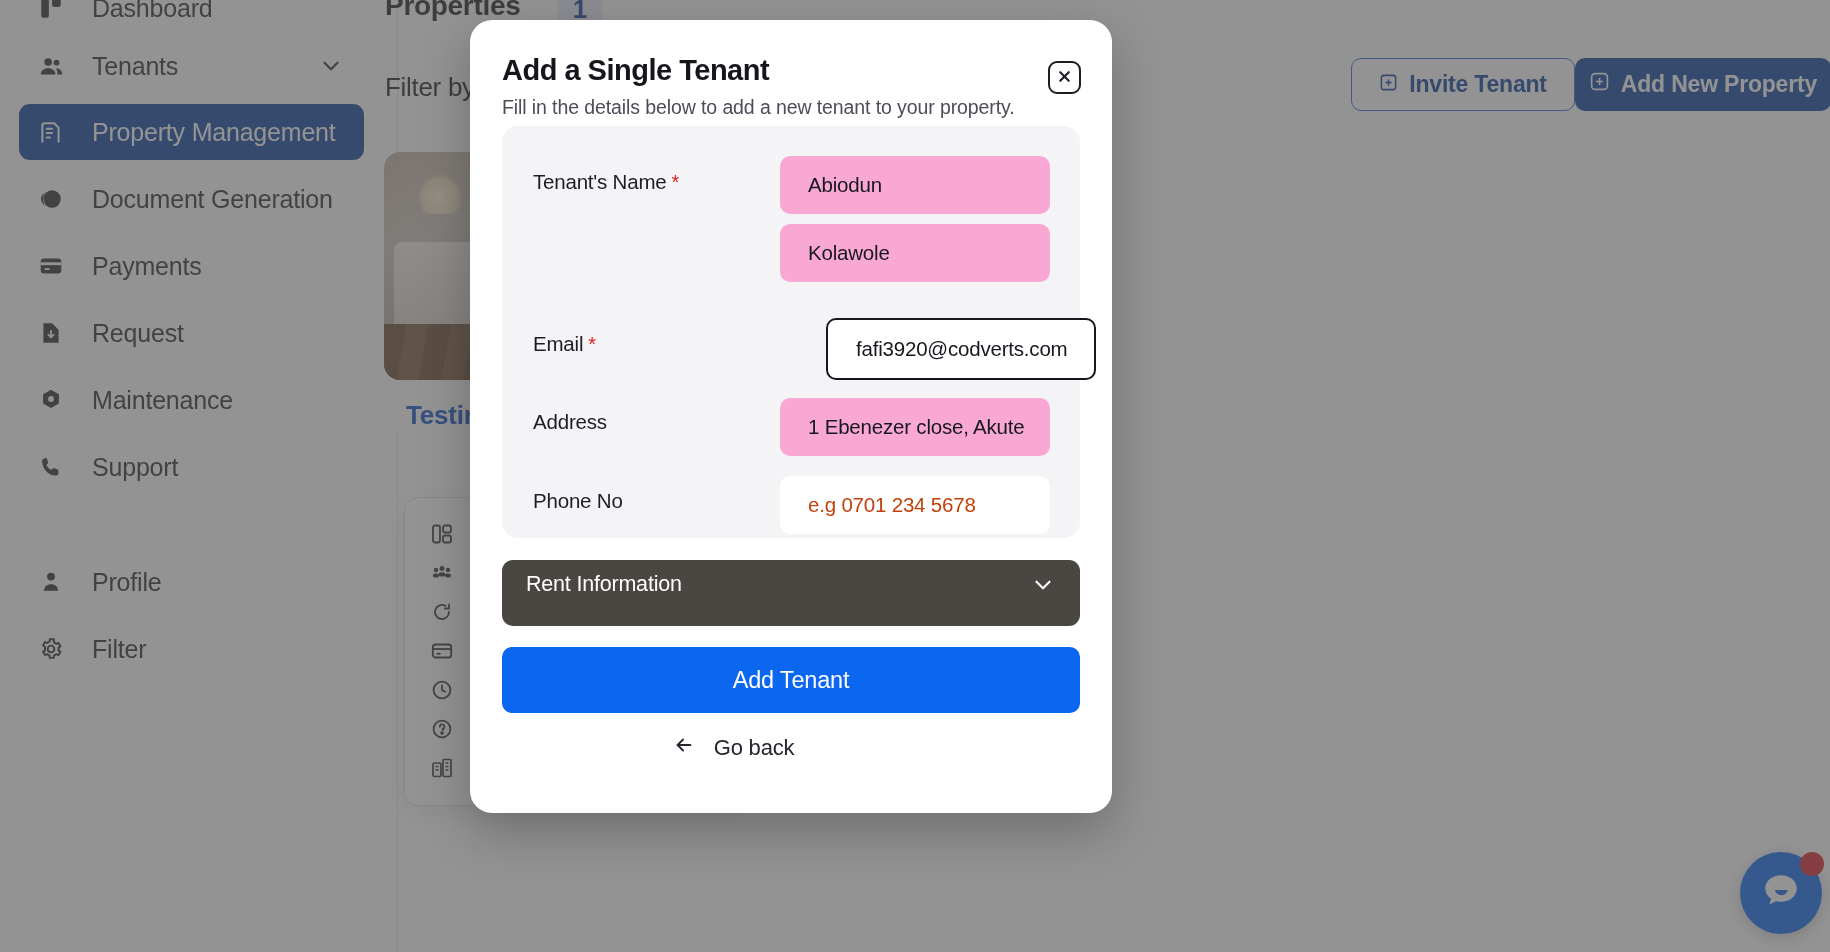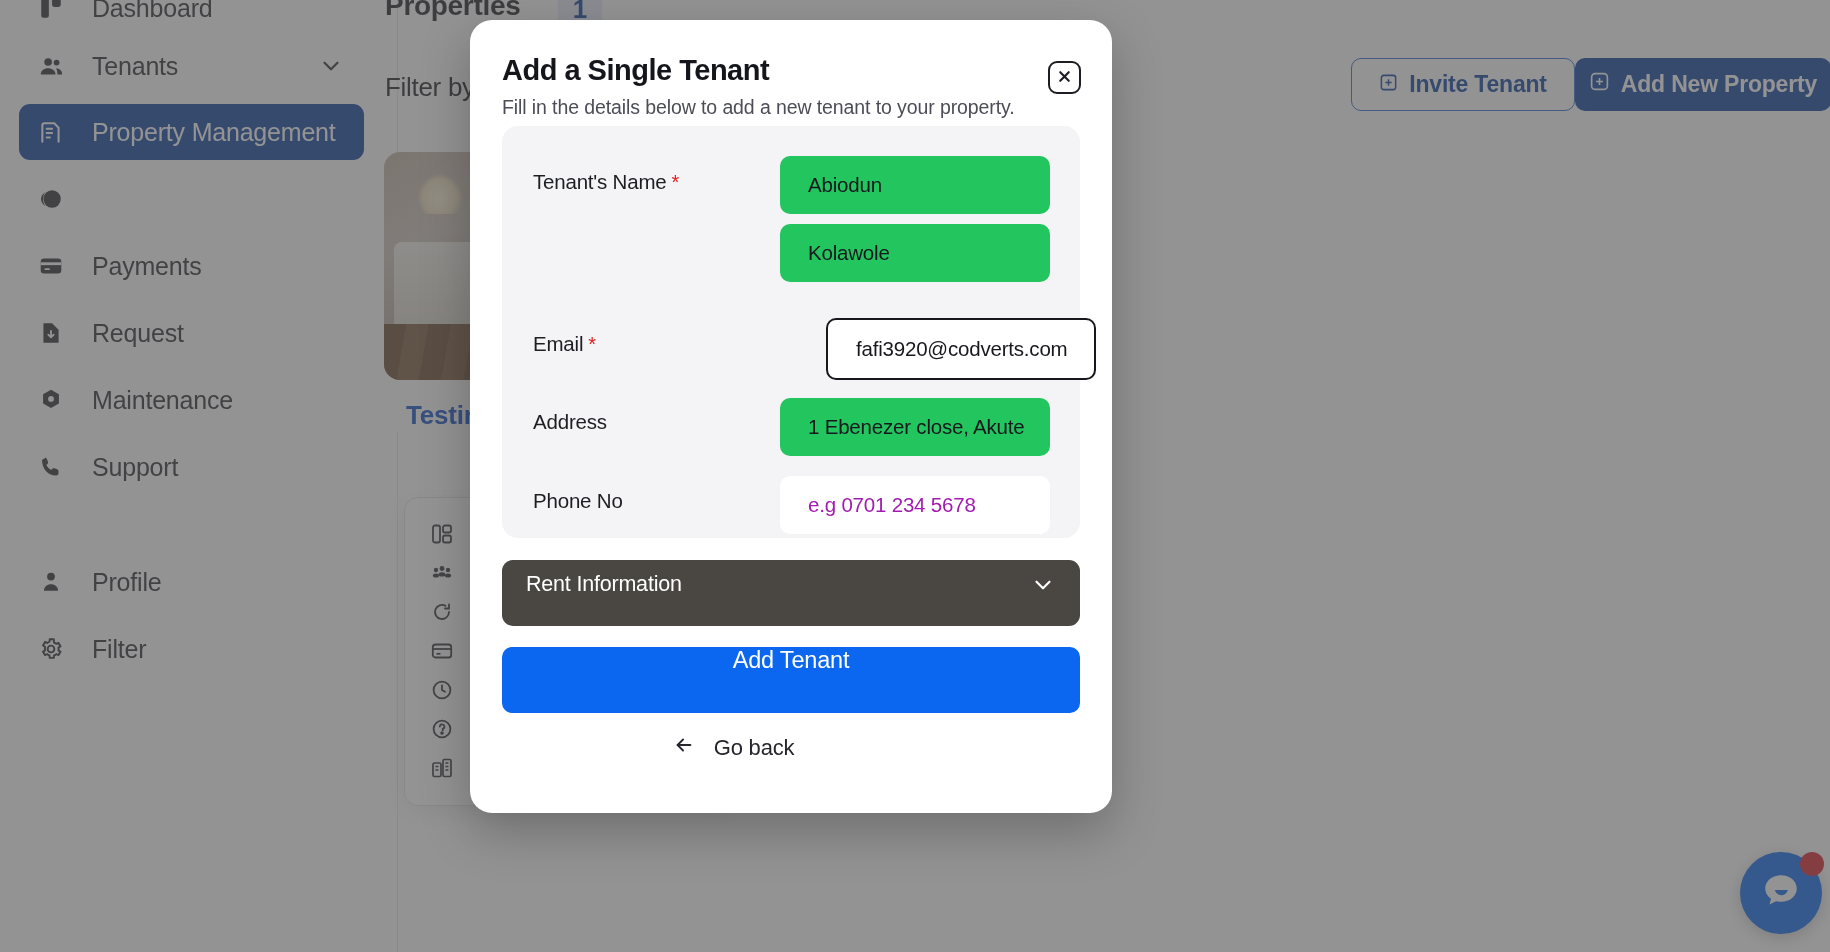--- a/index.html
+++ b/index.html
@@ -146,46 +146,46 @@
     background: #f4f4f6; border-radius: 16px;
   }
   .flabel {
     position: absolute; left: 31px;
     font-size: 20.5px; color: #1d1d24; letter-spacing: -0.2px;
     display: flex; align-items: center; gap: 5px;
   }
   .req { color: #e02020; font-size: 20px; }
   .finput {
     position: absolute; left: 278px; width: 270px; height: 58px;
-    border-radius: 10px; background: #22c55e; border: none;
+    border-radius: 10px; background: #f9a8d4; border: none;
     display: flex; align-items: center; padding-left: 28px;
     font-size: 20.5px; color: #17171e; letter-spacing: -0.2px;
   }
   .finput.focused {
     background: #ffffff; border: 2.6px solid #17171e;
     height: 62px;
     margin-left: 46px;
   }
-  .finput.empty { background: #ffffff; color: #a21caf; }
+  .finput.empty { background: #ffffff; color: #c2410c; }
 
   .accordion {
     position: absolute; left: 32px; top: 540px;
     width: 578px; height: 66px; border-radius: 11px;
     background: #4a4743; color: #ffffff;
     display: flex; align-items: center; padding: 0 24px 17px 24px;
     font-size: 21.5px; letter-spacing: -0.2px;
   }
   .accordion .chev { margin-left: auto; display: flex; }
 
   .btn-primary {
     position: absolute; left: 32px; top: 627px;
     width: 578px; height: 66px; border-radius: 10px;
     background: #0b66f0; color: #ffffff; border: none;
     font-size: 23.5px; letter-spacing: -0.2px;
-    display: flex; align-items: flex-start; justify-content: center;
+    display: flex; align-items: center; justify-content: center;
   }
   .go-back {
     position: absolute; left: 0; top: 714px; width: 524px;
     display: flex; align-items: center; justify-content: center; gap: 16px;
     font-size: 22px; color: #26262e; letter-spacing: -0.2px;
   }
 </style>
 </head>
 <body>
 
@@ -231,20 +231,21 @@
         <span>Property Management</span>
       </div>
 
       <div class="nav-item" style="top:171px">
         <span class="ic">
           <svg width="26" height="26" viewBox="0 0 24 24" fill="#2b2b33">
               <circle cx="13" cy="12" r="8"></circle>
               <path d="M7 5.5C4.3 7 2.8 9.4 2.8 12s1.5 5 4.2 6.5C5.4 16.9 4.6 14.6 4.6 12S5.4 7.1 7 5.5z"></path>
             </svg>
         </span>
+        <span>Document Generation</span>
       </div>
 
       <div class="nav-item" style="top:238px">
         <span class="ic">
           <svg width="26" height="26" viewBox="0 0 24 24" fill="#2b2b33">
               <rect x="2.5" y="5" width="19" height="14" rx="3"></rect>
               <rect x="2.5" y="8.6" width="19" height="2.6" fill="#fff"></rect>
               <rect x="6" y="14" width="5" height="1.8" rx=".9" fill="#fff"></rect>
             </svg>
         </span>

